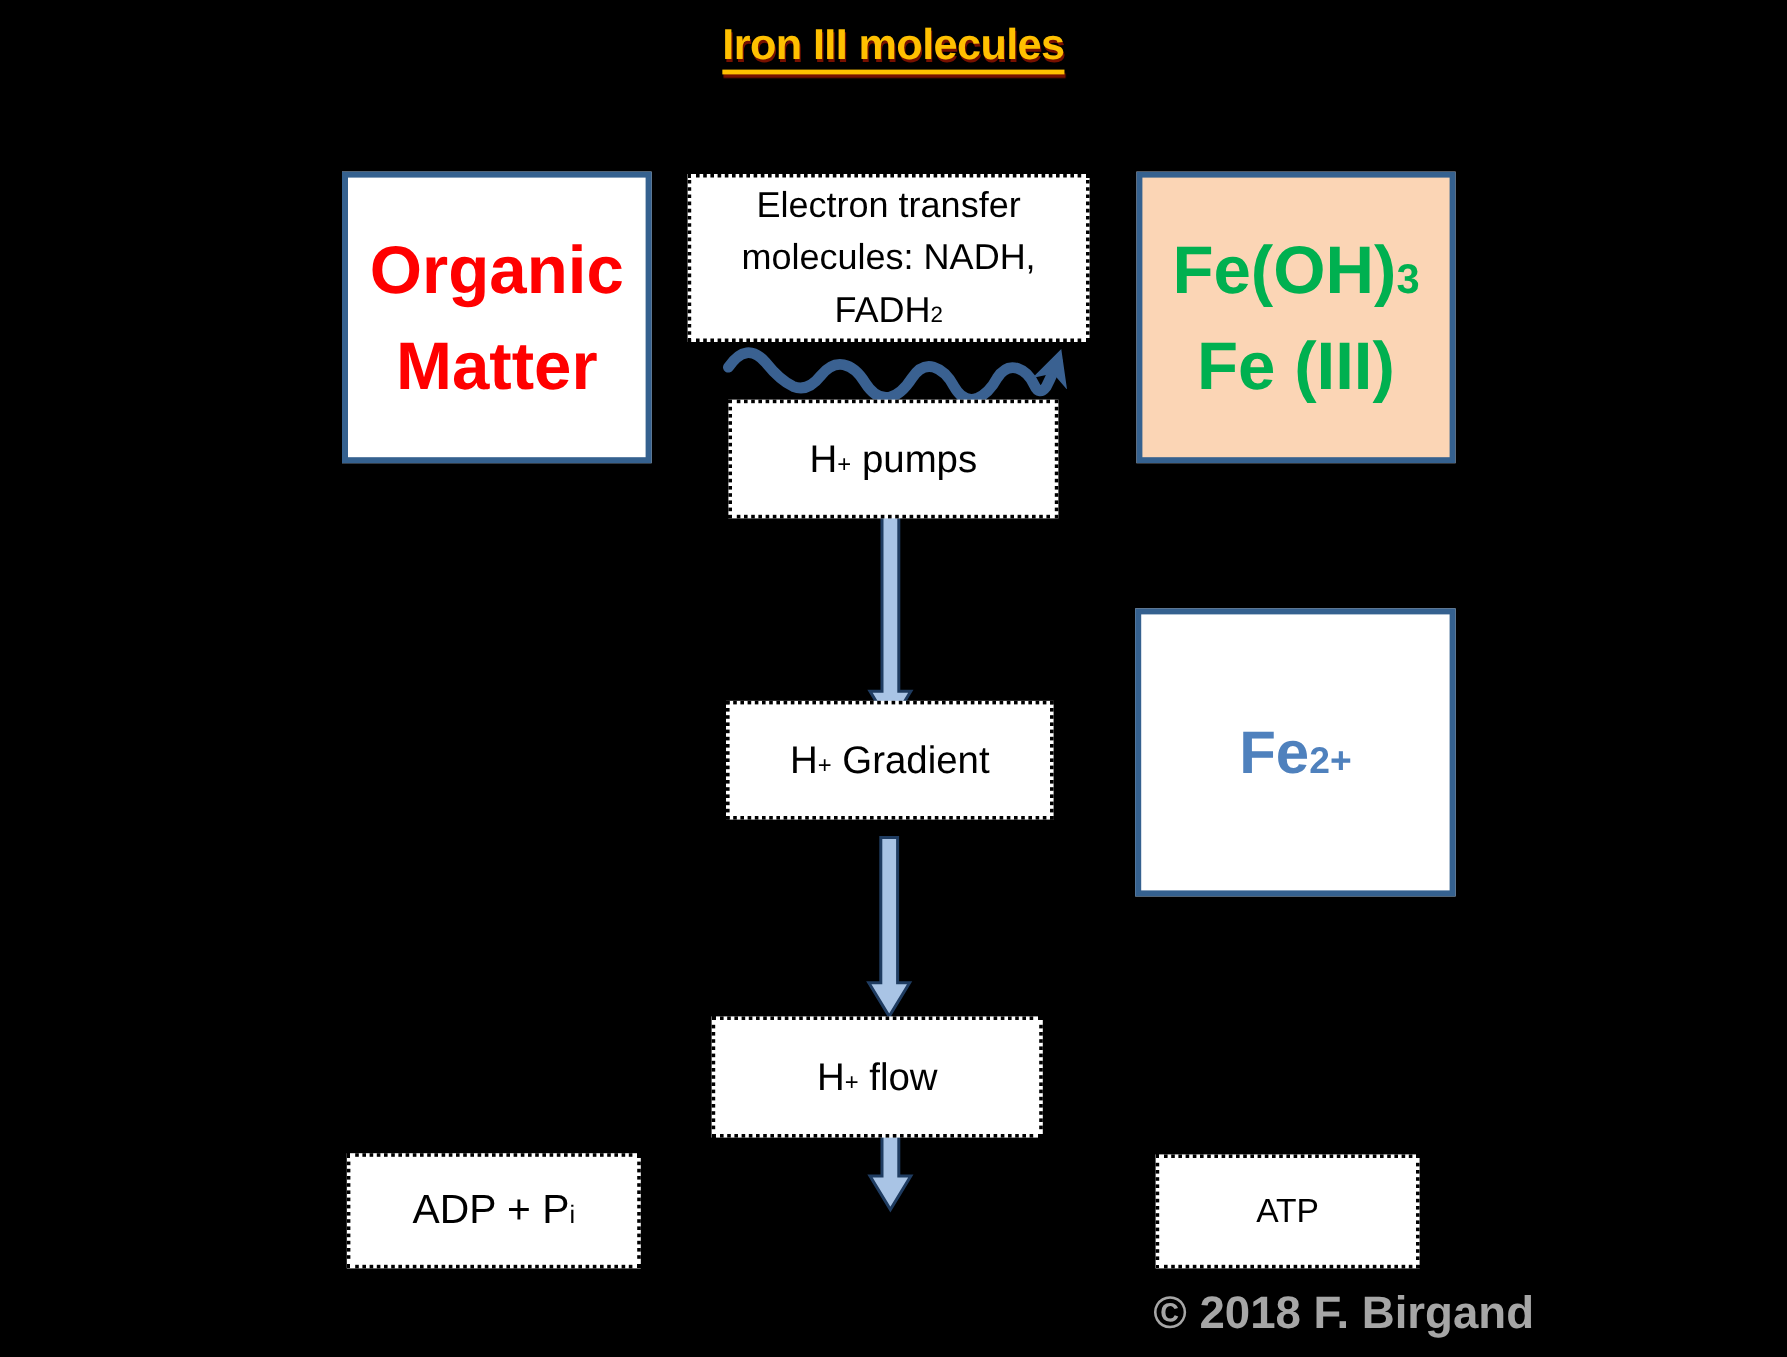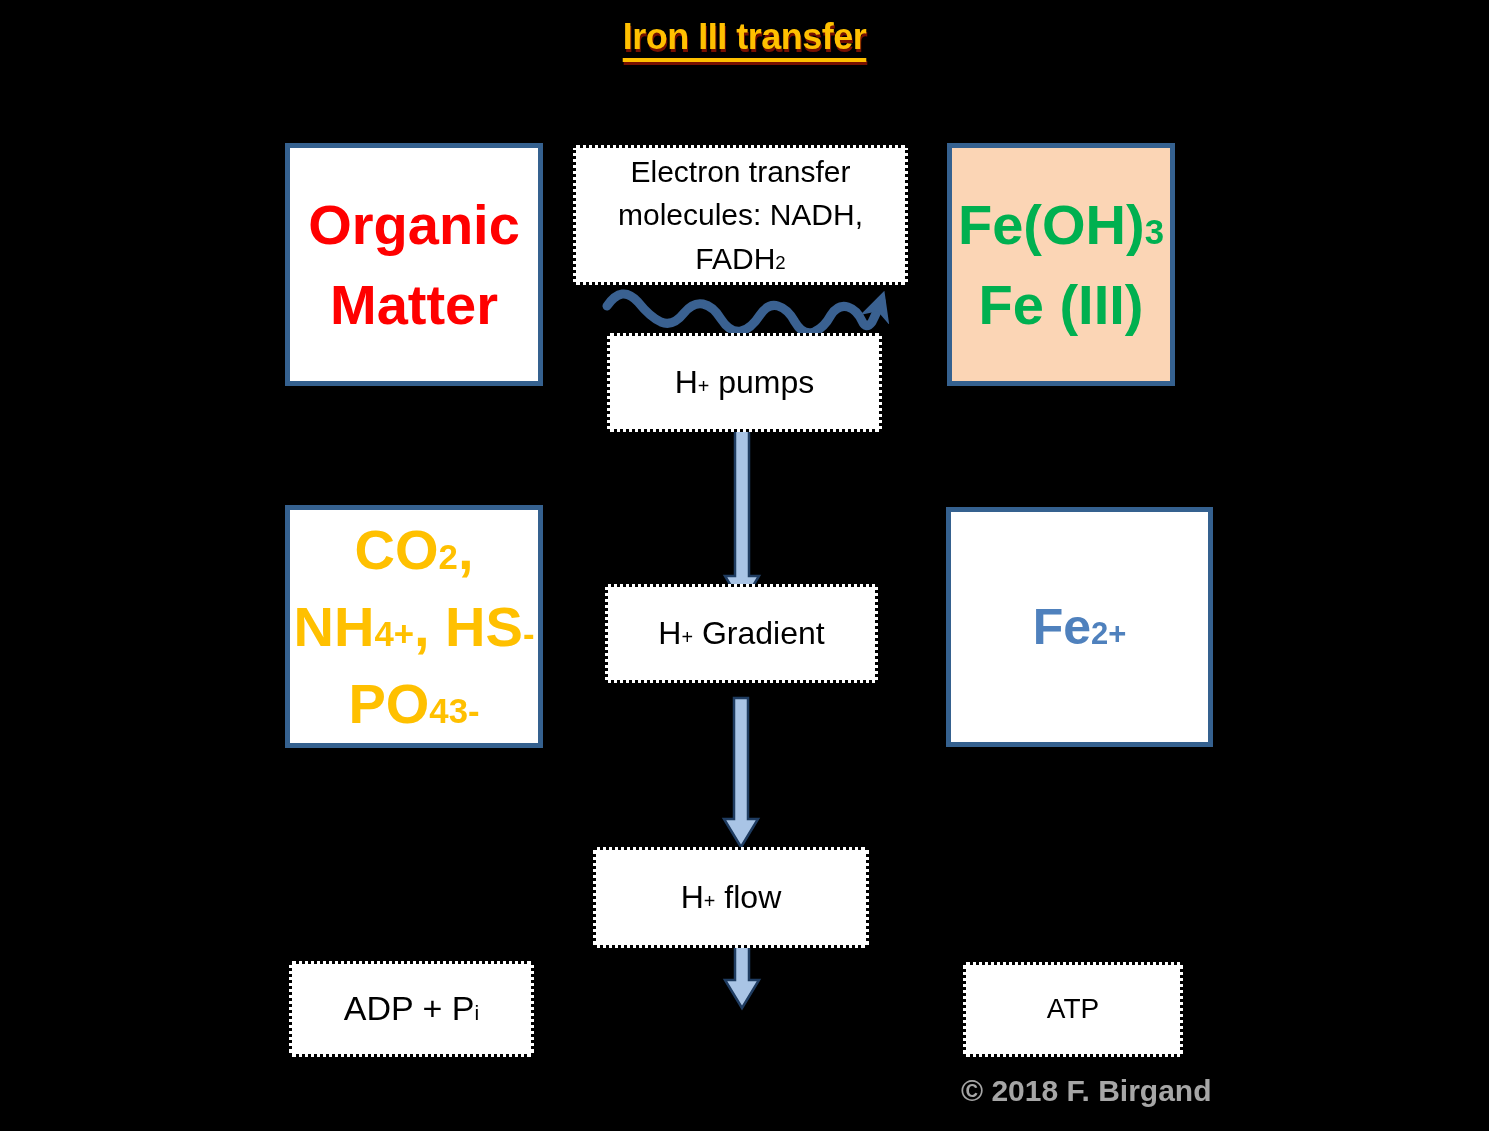--- a/index.html
+++ b/index.html
@@ -62,21 +62,21 @@
   }
   sub, sup {
     line-height: 0;
     font-weight: inherit;
   }
   sub { font-size: 62%; vertical-align: -18%; }
   sup { font-size: 62%; vertical-align: 40%; }
 
   #organic-box   { left: 285px; top: 143px; width: 258px; height: 243px; color: var(--red-text); }
   #electron-box  { left: 573px; top: 145px; width: 335px; height: 140px; font-size: 30px; }
-  #fe3-box       { left: 947px; top: 143px; width: 228px; height: 243px; color: var(--green-text); background: var(--peach-fill); text-align: center; }
+  #fe3-box       { left: 947px; top: 143px; width: 266px; height: 243px; color: var(--green-text); background: var(--peach-fill); text-align: center; }
   #hpumps-box    { left: 607px; top: 333px; width: 275px; height: 99px; }
   #co2-box       { left: 285px; top: 505px; width: 258px; height: 243px; color: var(--orange-text); line-height: 1.38; }
   #hgradient-box { left: 605px; top: 584px; width: 273px; height: 99px; }
   #fe2-box       { left: 946px; top: 507px; width: 267px; height: 240px; color: var(--blue-text); font-size: 50px; }
   #hflow-box     { left: 593px; top: 847px; width: 276px; height: 101px; }
   #adp-box       { left: 289px; top: 961px; width: 245px; height: 96px; font-size: 34px; }
   #atp-box       { left: 963px; top: 962px; width: 220px; height: 95px; font-size: 28px; }
 
   .arrows-layer {
     position: absolute;
@@ -98,32 +98,32 @@
     fill: var(--arrow-fill);
     stroke: var(--arrow-border);
     stroke-width: 2.5;
     stroke-linejoin: miter;
   }
   .copyright {
     position: absolute;
     left: 961px;
     top: 1074px;
     color: var(--copyright-gray);
-    font-size: 30px;
+    font-size: 38px;
     font-weight: 600;
     z-index: 3;
   }
 </style>
 </head>
 <body>
 
 <div class="stage">
 
   <div class="title-wrap">
-    <span class="title">Iron III transfer</span>
+    <span class="title">Iron III molecules</span>
   </div>
 
   <svg class="arrows-layer" width="1489" height="1131" viewBox="0 0 1489 1131">
     <defs>
       <marker id="wavy-head" viewBox="0 0 10 10" refX="6.5" refY="5" markerWidth="3.4" markerHeight="3.4" orient="auto" markerUnits="strokeWidth">
         <path class="arrowhead-marker" d="M 0 0 L 10 5 L 0 10 L 3 5 Z"></path>
       </marker>
     </defs>
 
     <path class="wavy-arrow" marker-end="url(#wavy-head)" d="M 607 306
@@ -163,25 +163,20 @@
 
   <div class="box solid big" id="fe3-box">
       <div><span>Fe(OH)</span><sub>3</sub></div>
       <div><span>Fe (III)</span></div>
     </div>
 
   <div class="box dotted" id="hpumps-box">
       <div><span>H</span><sup>+</sup><span> pumps</span></div>
     </div>
 
-  <div class="box solid big" id="co2-box">
-      <div><span>CO</span><sub>2</sub><span>,</span></div>
-      <div><span>NH</span><sub>4</sub><sup>+</sup><span>, HS</span><sup>-</sup></div>
-      <div><span>PO</span><sub>4</sub><sup>3-</sup></div>
-    </div>
 
   <div class="box dotted" id="hgradient-box">
       <div><span>H</span><sup>+</sup><span> Gradient</span></div>
     </div>
 
   <div class="box solid big" id="fe2-box">
       <div><span>Fe</span><sup>2+</sup></div>
     </div>
 
   <div class="box dotted" id="hflow-box">

